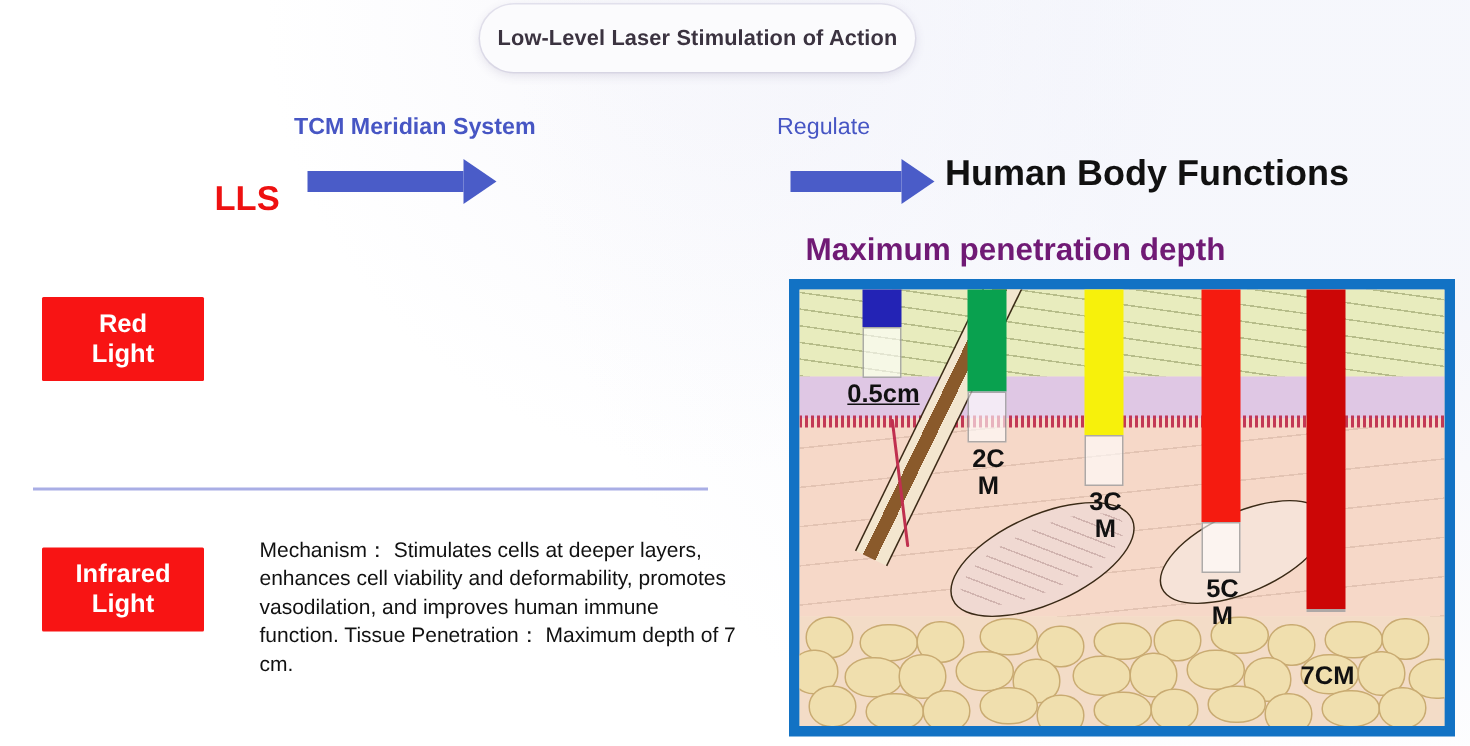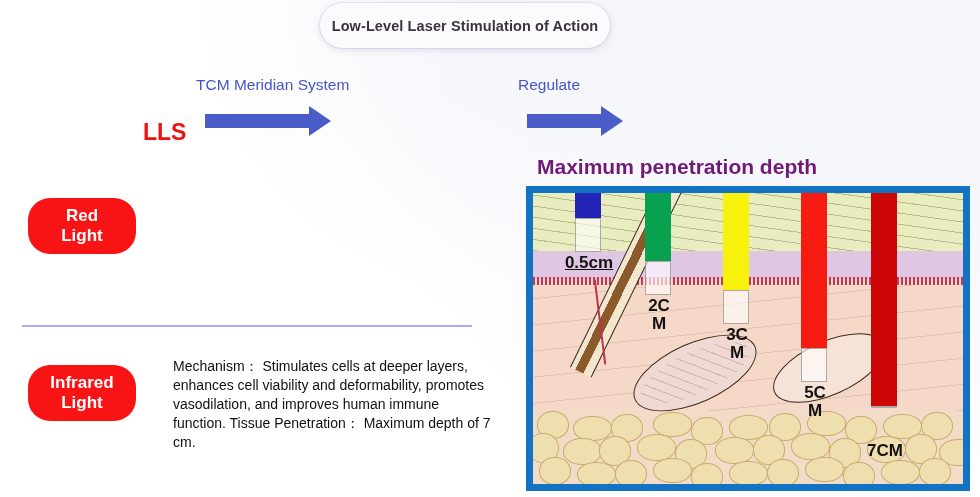--- a/index.html
+++ b/index.html
@@ -29,40 +29,40 @@
 
   
   .flow{position:absolute;left:0;top:70px;width:980px;height:62px;}
   .flow-label{
     position:absolute;font-size:15.5px;color:#4756c4;white-space:nowrap;
   }
   .flow-node{position:absolute;white-space:nowrap;font-weight:bold;}
   #lls{left:143px;top:49px;font-size:23px;color:#ee1111;}
   #cell{left:355px;top:33px;font-size:23px;color:#12a050;}
   #hbf{left:630px;top:32px;font-size:24px;color:#111;}
-  #lab1{left:196px;top:6px;}
+  #lab1{left:196px;top:6px;font-weight:bold;}
   #lab2{left:518px;top:6px;}
   .arrow{position:absolute;height:30px;}
   .arrow .shaft{position:absolute;left:0;top:8px;height:14px;background:#4a5cc8;}
   .arrow .head{
     position:absolute;top:0;width:0;height:0;
     border-top:15px solid transparent;border-bottom:15px solid transparent;
     border-left:22px solid #4a5cc8;
   }
   #arrow1{left:205px;top:36px;width:126px;}
   #arrow1 .shaft{width:104px;}
   #arrow1 .head{left:104px;}
   #arrow2{left:527px;top:36px;width:96px;}
   #arrow2 .shaft{width:74px;}
   #arrow2 .head{left:74px;}
 
   
   .left-col{position:absolute;left:0;top:185px;width:505px;height:300px;}
   .badge{
-    position:absolute;left:28px;width:108px;height:56px;border-radius:22px;
+    position:absolute;left:28px;width:108px;height:56px;border-radius:1px;
     background:#f81414;color:#fff;font-weight:bold;font-size:17px;line-height:1.15;
     display:flex;flex-direction:column;align-items:center;justify-content:center;
     text-align:center;
   }
   #badge-red{top:13px;}
   #badge-ir{top:180px;}
   .para{position:absolute;left:173px;width:320px;color:#111;}
   #para-red{top:0;font-size:15px;line-height:1.33;}
   #para-ir{top:172px;font-size:14px;line-height:1.36;font-family:"Liberation Sans",sans-serif;}
   .divider{
@@ -159,20 +159,21 @@
     <div class="shaft"></div>
     <div class="head"></div>
   </div>
 
 
   <div class="arrow" id="arrow2">
     <div class="shaft"></div>
     <div class="head"></div>
   </div>
 
+  <div class="flow-node" id="hbf">Human Body Functions</div>
 </div>
 
 <div class="left-col">
   <div class="badge" id="badge-red">
     <div>Red</div>
     <div>Light</div>
   </div>
 
   <div class="divider"></div>
 

